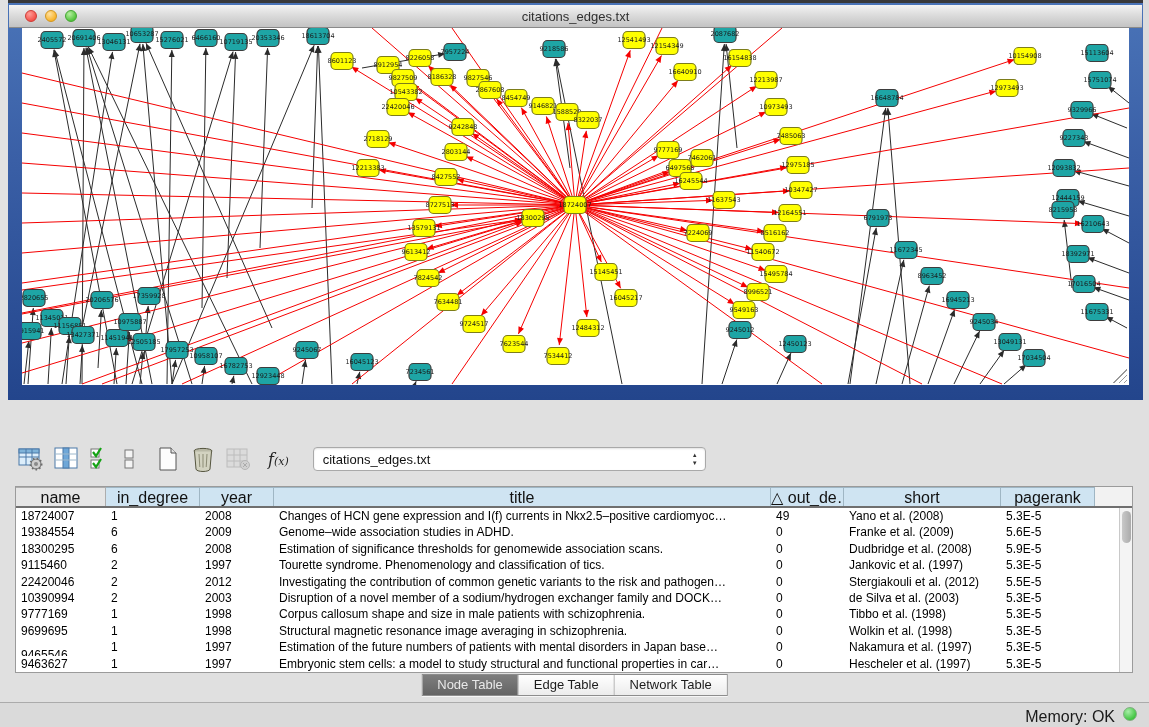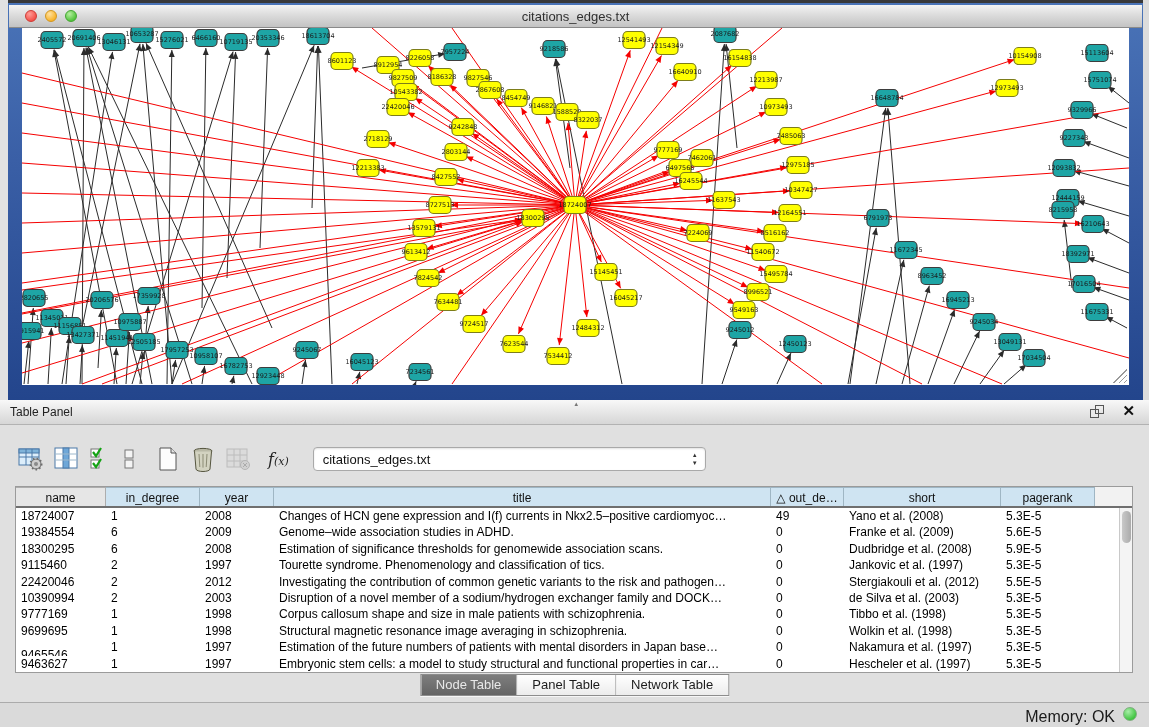--- a/index.html
+++ b/index.html
@@ -43,21 +43,21 @@
   .fx { font-family:"DejaVu Serif", serif; font-style:italic; font-size:16px; color:#222; margin:0 8px 0 6px; }
   .fx .small { font-size:11px; }
   .net-select { position:relative; margin-left:16px; width:393px; height:24px; background:#ffffff;
     border:1px solid #a9a9a9; border-radius:4px; box-shadow:inset 0 1px 2px rgba(0,0,0,.12); }
   .net-select .val { position:absolute; left:9px; top:4px; font-size:13px; color:#111; }
   .net-select .stepper { position:absolute; right:7px; top:3px; font-size:6px; line-height:8px; color:#333; text-align:center; }
 
   .table-wrap { position:absolute; left:15px; top:86px; width:1118px; height:187px;
     background:#ffffff; border:1px solid #9b9b9b; }
   .thead { display:flex; height:21px; border-bottom:2px solid #6f6f6f; }
-  .th { font-size:12px; color:#111; text-align:center; line-height:20px; background:#cfe4f2;
+  .th { font-size:16px; color:#111; text-align:center; line-height:20px; background:#cfe4f2;
     border-right:1px solid #9fb6c4; border-top:1px solid #9fb6c4; overflow:hidden; white-space:nowrap; }
   .th.gray { background:#e6e6e6; border-color:#adadad; }
   .th.filler { background:#f2f2f2; border:none; }
   .tbody { position:absolute; left:0; top:21px; right:13px; bottom:0; overflow:hidden; }
   .tr { display:flex; height:16.4px; }
   .td { font-size:12px; color:#000; line-height:16px; padding-left:5px;
     overflow:hidden; white-space:nowrap; }
   .vscroll { position:absolute; right:0; top:21px; width:13px; bottom:0;
     background:#f4f4f4; border-left:1px solid #c9c9c9; }
   .vthumb { position:absolute; left:1.5px; top:3px; width:9px; height:32px; background:linear-gradient(90deg,#c9c9c9,#ababab); border-radius:5px; }
@@ -560,29 +560,20 @@
         <text x="340" y="336.3" text-anchor="middle" font-size="6.5" font-family="&quot;DejaVu Sans&quot;, sans-serif" fill="#1a1a1a">16045123</text>
         <rect x="387" y="335.5" width="22" height="17" rx="4.5" ry="4.5" fill="#1ea5a5" stroke="#3d3d3d" stroke-width="1.2"></rect>
         <text x="398" y="346.3" text-anchor="middle" font-size="6.5" font-family="&quot;DejaVu Sans&quot;, sans-serif" fill="#1a1a1a">7234561</text>
       </svg>
     <div class="resize-grip"></div>
   </div>
 </div>
 <div class="right-sliver"></div>
 
 <div class="table-panel">
-  <div class="tp-header">
-    <div class="divider-handle">▴</div>
-    <div class="tp-title">Table Panel</div>
-    <div class="tp-float">
-        <div class="sq1"></div>
-        <div class="sq2"></div>
-      </div>
-    <div class="tp-close">✕</div>
-  </div>
 
   <div class="toolbar">
     <span class="tb-icon">
       <svg width="26" height="24">
           <rect x="1" y="2" width="20" height="16" fill="#dceefb" stroke="#4a79a8"></rect>
           <rect x="1" y="2" width="20" height="4" fill="#7fb3d9" stroke="#4a79a8"></rect>
           <line x1="8" y1="2" x2="8" y2="18" stroke="#4a79a8"></line>
           <line x1="14" y1="2" x2="14" y2="18" stroke="#4a79a8"></line>
           <line x1="1" y1="10" x2="21" y2="10" stroke="#4a79a8"></line>
           <circle cx="18" cy="17" r="5" fill="#cfcfcf" stroke="#6e6e6e"></circle>
@@ -748,21 +739,21 @@
           <div class="td" style="width: 94px;">5.3E-5</div>
         </div>
       </div>
     <div class="vscroll">
       <div class="vthumb"></div>
     </div>
   </div>
 
   <div class="tabs" id="tabs">
       <div class="tab active">Node Table</div>
-      <div class="tab">Panel Table</div>
+      <div class="tab">Edge Table</div>
       <div class="tab">Network Table</div>
     </div>
 
   <div class="status-bar">
     <span class="mem-label">Memory: OK</span>
     <span class="mem-dot"></span>
   </div>
 </div>
 
 </body></html>

